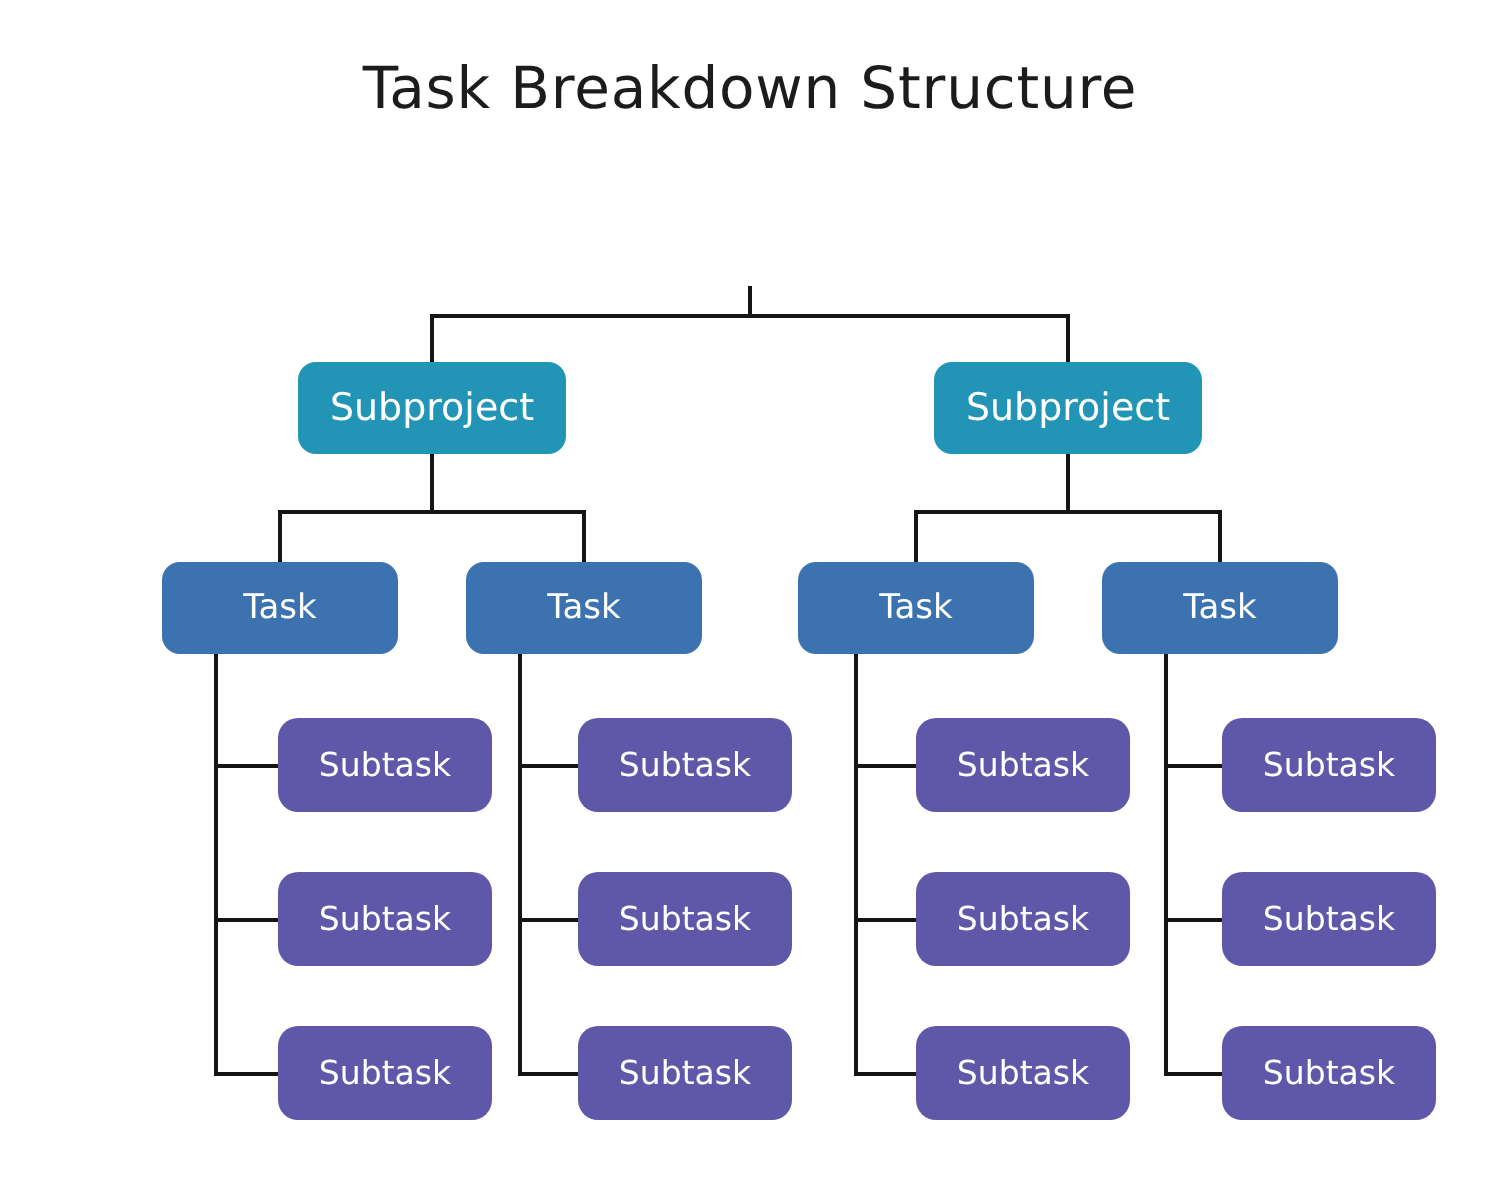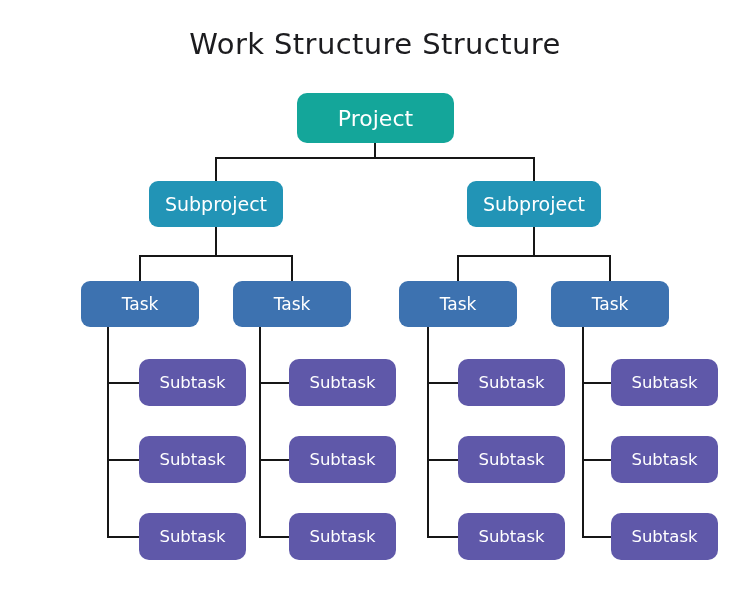--- a/index.html
+++ b/index.html
@@ -48,21 +48,21 @@
   .s1{left:107px;width:33px}
   .s2{left:259px;width:31px}
   .s3{left:427px;width:32px}
   .s4{left:582px;width:30px}
 </style>
 </head>
 <body>
 
 <div class="stage" style="background-color: rgb(255, 255, 255);">
 
-  <div class="title" style="color: rgb(28, 28, 31);">Work Structure Structure</div>
+  <div class="title" style="color: rgb(28, 28, 31);">Task Breakdown Structure</div>
 
   <div class="line v pv" style="background-color: rgb(22, 22, 22);"></div>
   <div class="line h bus1" style="background-color: rgb(22, 22, 22);"></div>
   <div class="line v d1a" style="background-color: rgb(22, 22, 22);"></div>
   <div class="line v d1b" style="background-color: rgb(22, 22, 22);"></div>
 
   <div class="line v u2a" style="background-color: rgb(22, 22, 22);"></div>
   <div class="line h bus2l" style="background-color: rgb(22, 22, 22);"></div>
   <div class="line v d2a" style="background-color: rgb(22, 22, 22);"></div>
   <div class="line v d2b" style="background-color: rgb(22, 22, 22);"></div>
@@ -83,21 +83,20 @@
   <div class="line stub s2 sy1" style="background-color: rgb(22, 22, 22);"></div>
   <div class="line stub s2 sy2" style="background-color: rgb(22, 22, 22);"></div>
   <div class="line stub s2 sy3" style="background-color: rgb(22, 22, 22);"></div>
   <div class="line stub s3 sy1" style="background-color: rgb(22, 22, 22);"></div>
   <div class="line stub s3 sy2" style="background-color: rgb(22, 22, 22);"></div>
   <div class="line stub s3 sy3" style="background-color: rgb(22, 22, 22);"></div>
   <div class="line stub s4 sy1" style="background-color: rgb(22, 22, 22);"></div>
   <div class="line stub s4 sy2" style="background-color: rgb(22, 22, 22);"></div>
   <div class="line stub s4 sy3" style="background-color: rgb(22, 22, 22);"></div>
 
-  <div class="node project" style="background-color: rgb(20, 166, 154); color: rgb(255, 255, 255);">Project</div>
 
   <div class="node subproject sp1" style="background-color: rgb(34, 148, 182); color: rgb(255, 255, 255);">Subproject</div>
   <div class="node subproject sp2" style="background-color: rgb(34, 148, 182); color: rgb(255, 255, 255);">Subproject</div>
 
   <div class="node task t1" style="background-color: rgb(61, 114, 176); color: rgb(255, 255, 255);">Task</div>
   <div class="node task t2" style="background-color: rgb(61, 114, 176); color: rgb(255, 255, 255);">Task</div>
   <div class="node task t3" style="background-color: rgb(61, 114, 176); color: rgb(255, 255, 255);">Task</div>
   <div class="node task t4" style="background-color: rgb(61, 114, 176); color: rgb(255, 255, 255);">Task</div>
 
   <div class="node subtask c1 ra" style="background-color: rgb(95, 88, 169); color: rgb(255, 255, 255);">Subtask</div>

